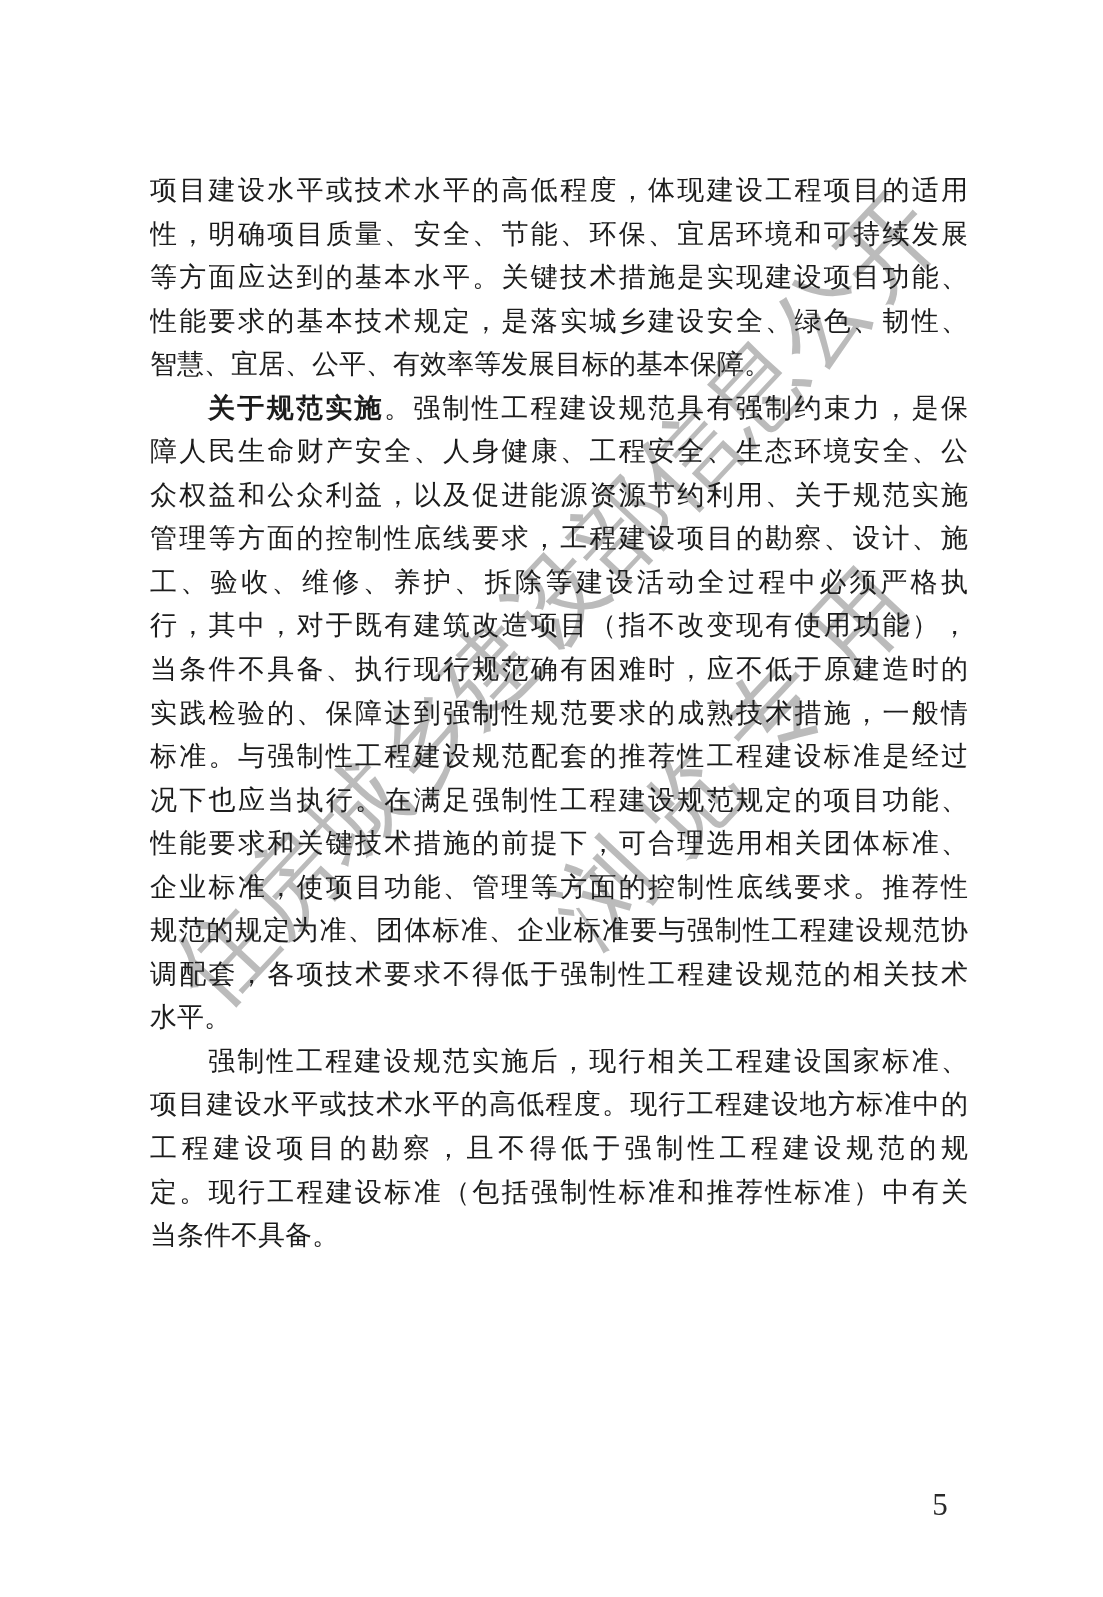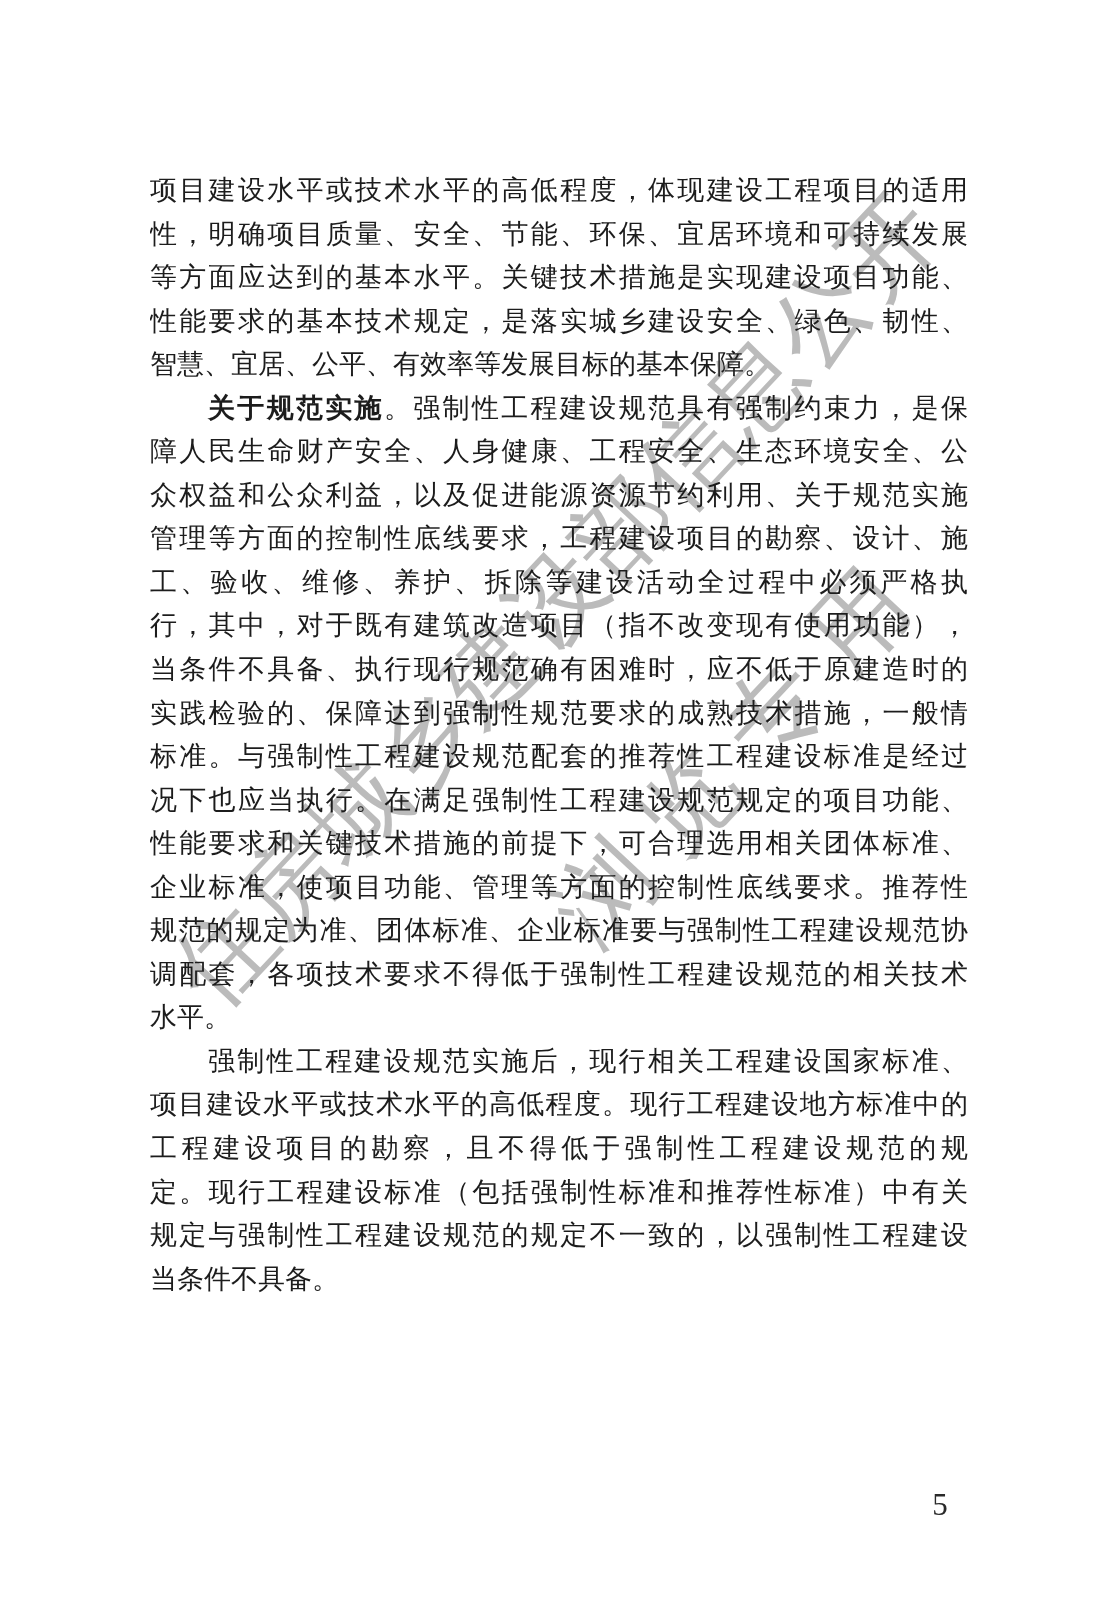--- a/index.html
+++ b/index.html
@@ -116,19 +116,18 @@
       <div class="line">况下也应当执行。在满足强制性工程建设规范规定的项目功能、</div>
       <div class="line">性能要求和关键技术措施的前提下，可合理选用相关团体标准、</div>
       <div class="line">企业标准，使项目功能、管理等方面的控制性底线要求。推荐性</div>
       <div class="line">规范的规定为准、团体标准、企业标准要与强制性工程建设规范协</div>
       <div class="line">调配套，各项技术要求不得低于强制性工程建设规范的相关技术</div>
       <div class="line last">水平。</div>
       <div class="line indent">强制性工程建设规范实施后，现行相关工程建设国家标准、</div>
       <div class="line">项目建设水平或技术水平的高低程度。现行工程建设地方标准中的</div>
       <div class="line">工程建设项目的勘察，且不得低于强制性工程建设规范的规</div>
       <div class="line">定。现行工程建设标准（包括强制性标准和推荐性标准）中有关</div>
-      <div class="line">规定与强制性工程建设规范的规定不一致的，以强制性工程建设</div>
       <div class="line last">当条件不具备。</div>
     </div>
 
   <div class="page-num">5</div>
 
 </div>
 
 </body></html>

